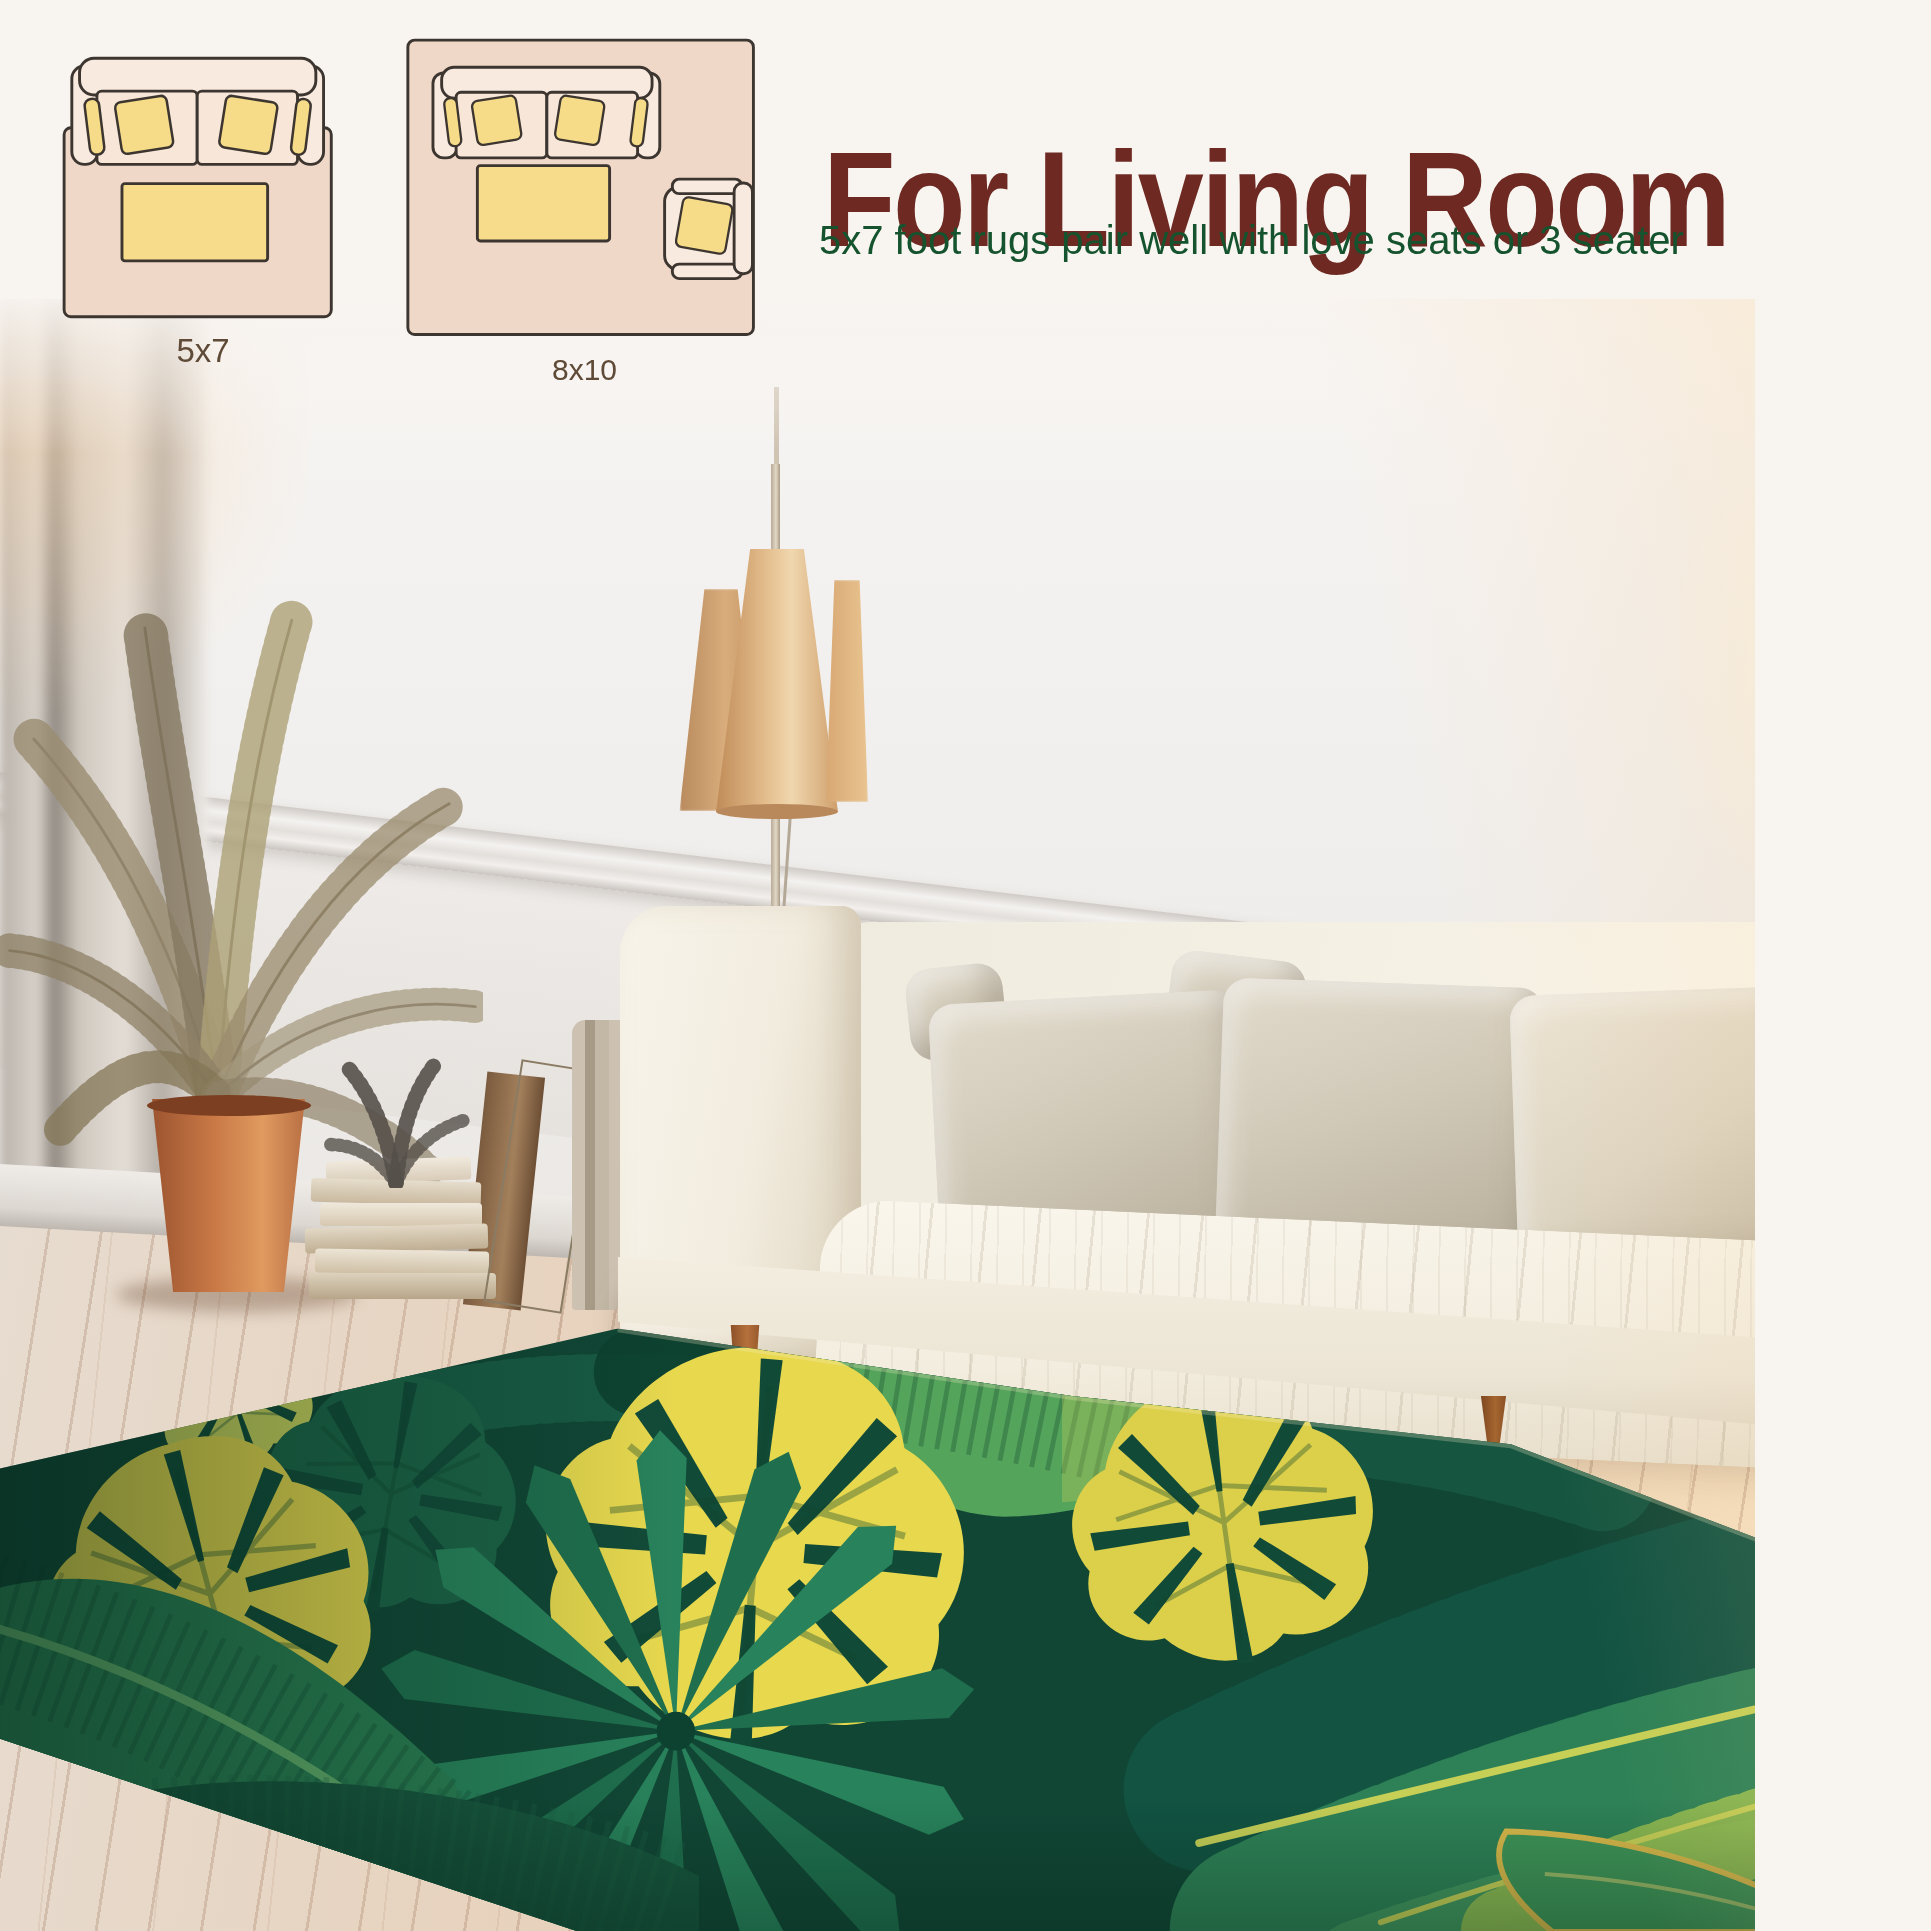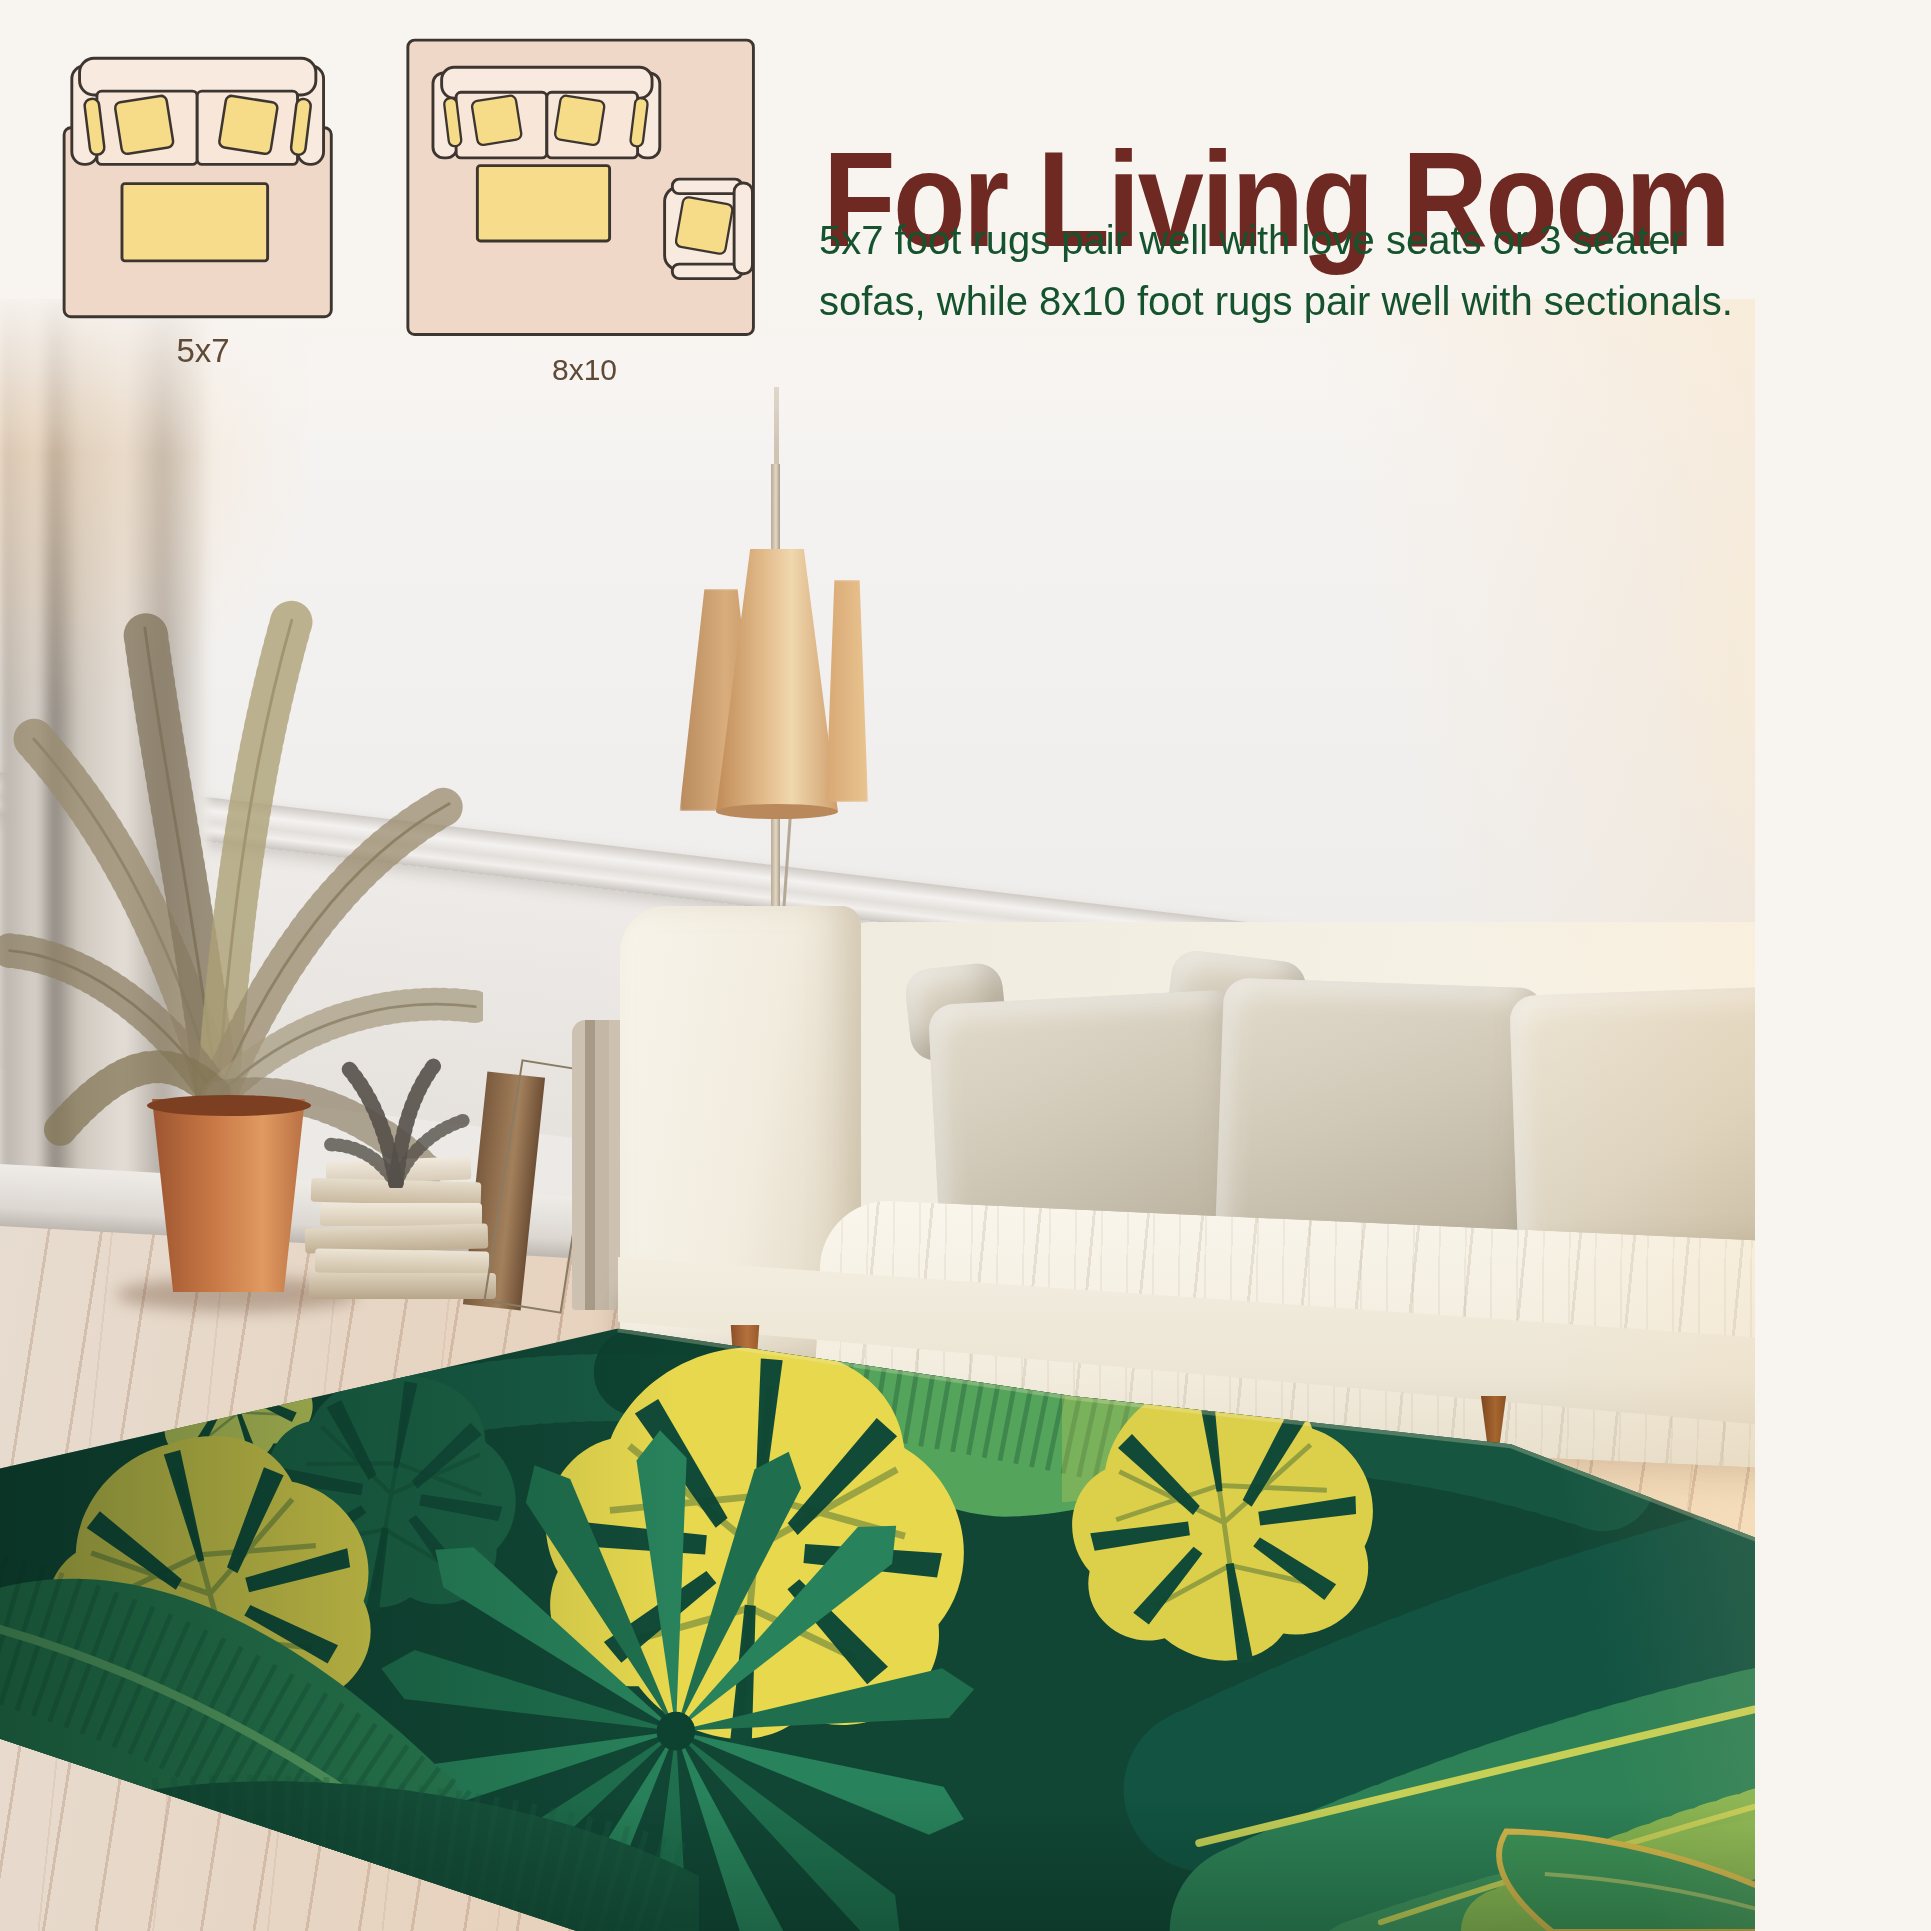--- a/index.html
+++ b/index.html
@@ -269,21 +269,20 @@
 
     <div class="photo-el" style="left:0;top:0;width:1931px;height:164px;z-index:55;pointer-events:none;
                 background:linear-gradient(180deg,#f8f4f0 0%,rgba(248,244,240,0) 100%);"></div>
   </div>
 
   <div class="banner"></div>
 
   <h1 class="headline" style="z-index: 71; color: rgb(110, 42, 34);">For Living Room</h1>
   <p class="bodytext" style="margin: 0px; color: #14532d;">
     <span style="display:block;">5x7 foot rugs pair well with love seats or 3 seater</span>
-    <span style="display:block;">sofas, while 8x10 foot rugs pair well with sectionals.</span>
   </p>
 
   <svg class="diagram" viewBox="0 0 300 310" style="left:58px;top:39px;width:290px;height:299px;">
     <g stroke="#3d3630" stroke-width="3">
       <rect x="6" y="92" width="277" height="196" rx="7" fill="#f0d8c9"></rect>
       <rect x="14" y="28" width="27" height="102" rx="13" fill="#f9eadf"></rect>
       <rect x="248" y="28" width="27" height="102" rx="13" fill="#f9eadf"></rect>
       <rect x="22" y="20" width="245" height="38" rx="15" fill="#f9eadf"></rect>
       <rect x="40" y="54" width="104" height="76" rx="5" fill="#f8e6d9"></rect>
       <rect x="144" y="54" width="104" height="76" rx="5" fill="#f8e6d9"></rect>

